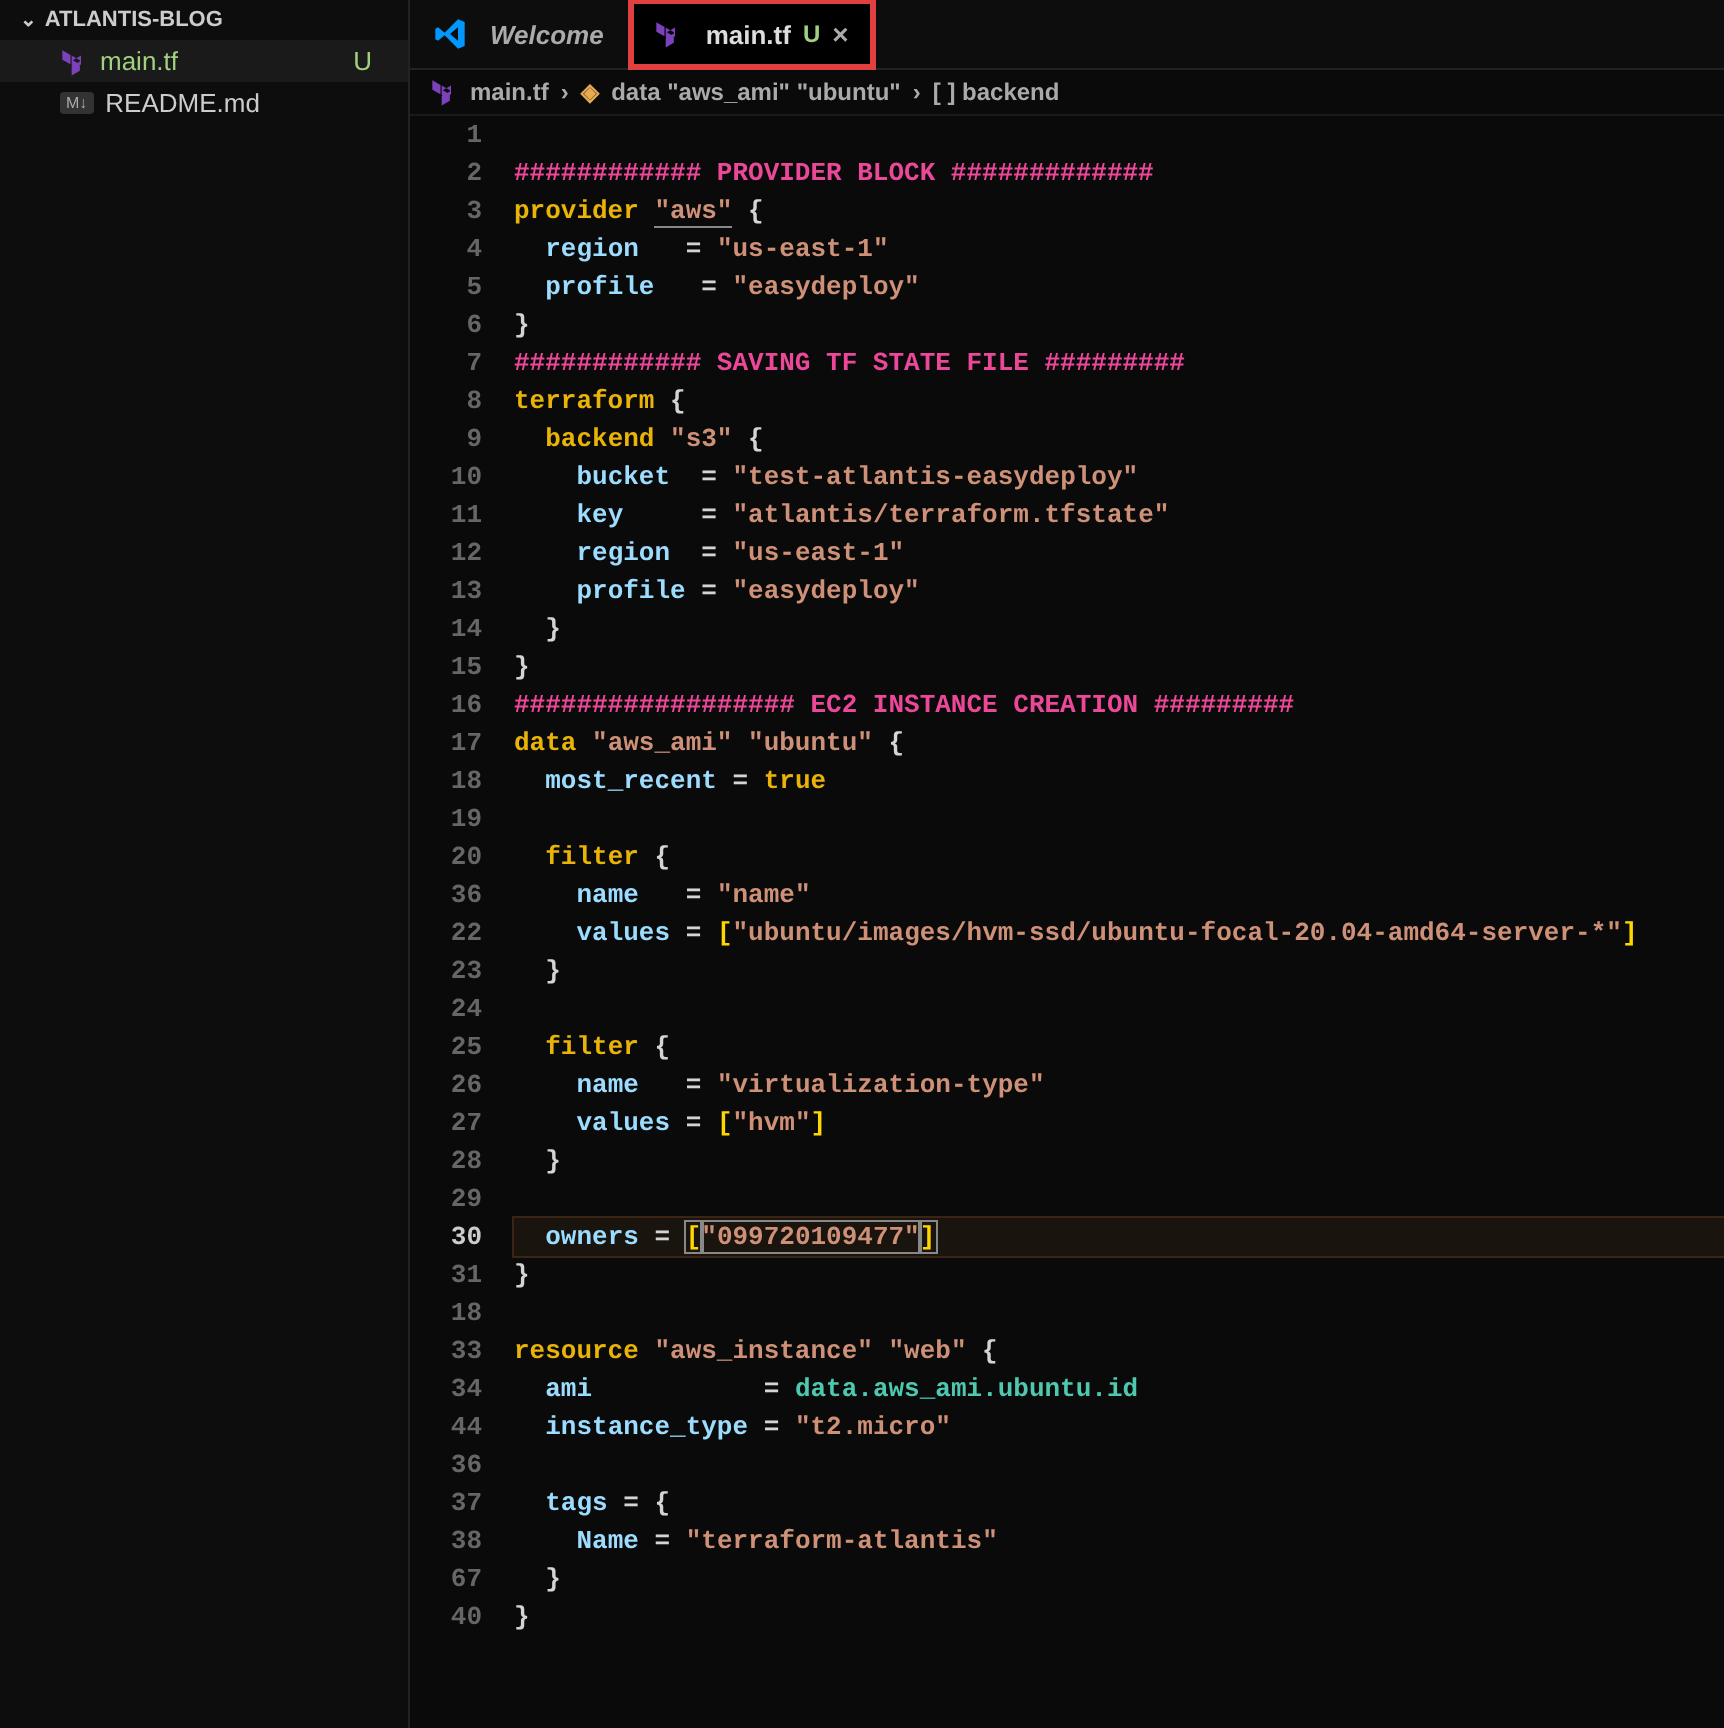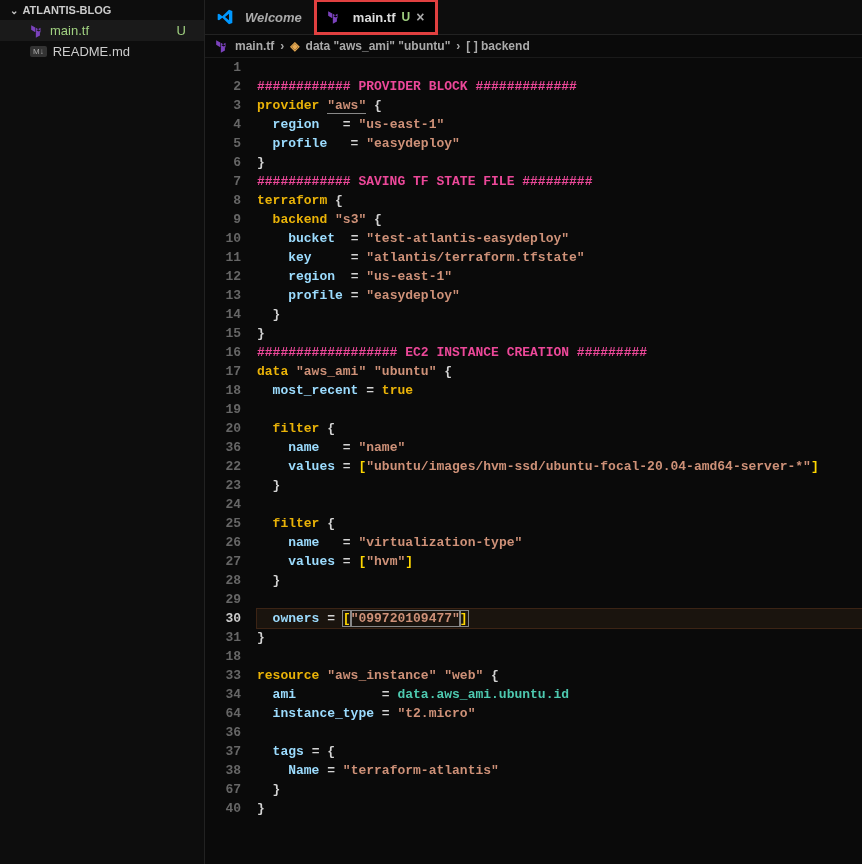--- a/index.html
+++ b/index.html
@@ -234,21 +234,21 @@
           <div class="line">25</div>
           <div class="line">26</div>
           <div class="line">27</div>
           <div class="line">28</div>
           <div class="line">29</div>
           <div class="line hl">30</div>
           <div class="line">31</div>
           <div class="line">18</div>
           <div class="line">33</div>
           <div class="line">34</div>
-          <div class="line">64</div>
+          <div class="line">44</div>
           <div class="line">36</div>
           <div class="line">37</div>
           <div class="line">38</div>
           <div class="line">67</div>
           <div class="line">40</div>
         </div>
       <div class="code" id="code"><div class="line">&nbsp;</div><div class="line"><span class="c-comment">############ PROVIDER BLOCK #############</span></div><div class="line"><span class="c-keyword">provider </span><span class="c-string underline">"aws"</span><span class="c-punc"> {</span></div><div class="line"><span>  </span><span class="c-prop">region</span><span>   = </span><span class="c-string">"us-east-1"</span></div><div class="line"><span>  </span><span class="c-prop">profile</span><span>   = </span><span class="c-string">"easydeploy"</span></div><div class="line"><span class="c-punc">}</span></div><div class="line"><span class="c-comment">############ SAVING TF STATE FILE #########</span></div><div class="line"><span class="c-keyword">terraform</span><span class="c-punc"> {</span></div><div class="line"><span>  </span><span class="c-keyword">backend </span><span class="c-string">"s3"</span><span class="c-punc"> {</span></div><div class="line"><span>    </span><span class="c-prop">bucket</span><span>  = </span><span class="c-string">"test-atlantis-easydeploy"</span></div><div class="line"><span>    </span><span class="c-prop">key</span><span>     = </span><span class="c-string">"atlantis/terraform.tfstate"</span></div><div class="line"><span>    </span><span class="c-prop">region</span><span>  = </span><span class="c-string">"us-east-1"</span></div><div class="line"><span>    </span><span class="c-prop">profile</span><span> = </span><span class="c-string">"easydeploy"</span></div><div class="line"><span>  </span><span class="c-punc">}</span></div><div class="line"><span class="c-punc">}</span></div><div class="line"><span class="c-comment">################## EC2 INSTANCE CREATION #########</span></div><div class="line"><span class="c-keyword">data </span><span class="c-string">"aws_ami" "ubuntu"</span><span class="c-punc"> {</span></div><div class="line"><span>  </span><span class="c-prop">most_recent</span><span> = </span><span class="c-blue">true</span></div><div class="line">&nbsp;</div><div class="line"><span>  </span><span class="c-keyword">filter</span><span class="c-punc"> {</span></div><div class="line"><span>    </span><span class="c-prop">name</span><span>   = </span><span class="c-string">"name"</span></div><div class="line"><span>    </span><span class="c-prop">values</span><span> = </span><span class="c-delim">[</span><span class="c-string">"ubuntu/images/hvm-ssd/ubuntu-focal-20.04-amd64-server-*"</span><span class="c-delim">]</span></div><div class="line"><span>  </span><span class="c-punc">}</span></div><div class="line">&nbsp;</div><div class="line"><span>  </span><span class="c-keyword">filter</span><span class="c-punc"> {</span></div><div class="line"><span>    </span><span class="c-prop">name</span><span>   = </span><span class="c-string">"virtualization-type"</span></div><div class="line"><span>    </span><span class="c-prop">values</span><span> = </span><span class="c-delim">[</span><span class="c-string">"hvm"</span><span class="c-delim">]</span></div><div class="line"><span>  </span><span class="c-punc">}</span></div><div class="line">&nbsp;</div><div class="line cursor-line"><span>  </span><span class="c-prop">owners</span><span> = </span><span class="c-delim sel">[</span><span class="c-string sel">"099720109477"</span><span class="c-delim sel">]</span></div><div class="line"><span class="c-punc">}</span></div><div class="line">&nbsp;</div><div class="line"><span class="c-keyword">resource </span><span class="c-string">"aws_instance" "web"</span><span class="c-punc"> {</span></div><div class="line"><span>  </span><span class="c-prop">ami</span><span>           = </span><span class="c-type">data.aws_ami.ubuntu.id</span></div><div class="line"><span>  </span><span class="c-prop">instance_type</span><span> = </span><span class="c-string">"t2.micro"</span></div><div class="line">&nbsp;</div><div class="line"><span>  </span><span class="c-prop">tags</span><span> = {</span></div><div class="line"><span>    </span><span class="c-prop">Name</span><span> = </span><span class="c-string">"terraform-atlantis"</span></div><div class="line"><span>  </span><span class="c-punc">}</span></div><div class="line"><span class="c-punc">}</span></div></div>
     </div>
   </div>
 </div>

